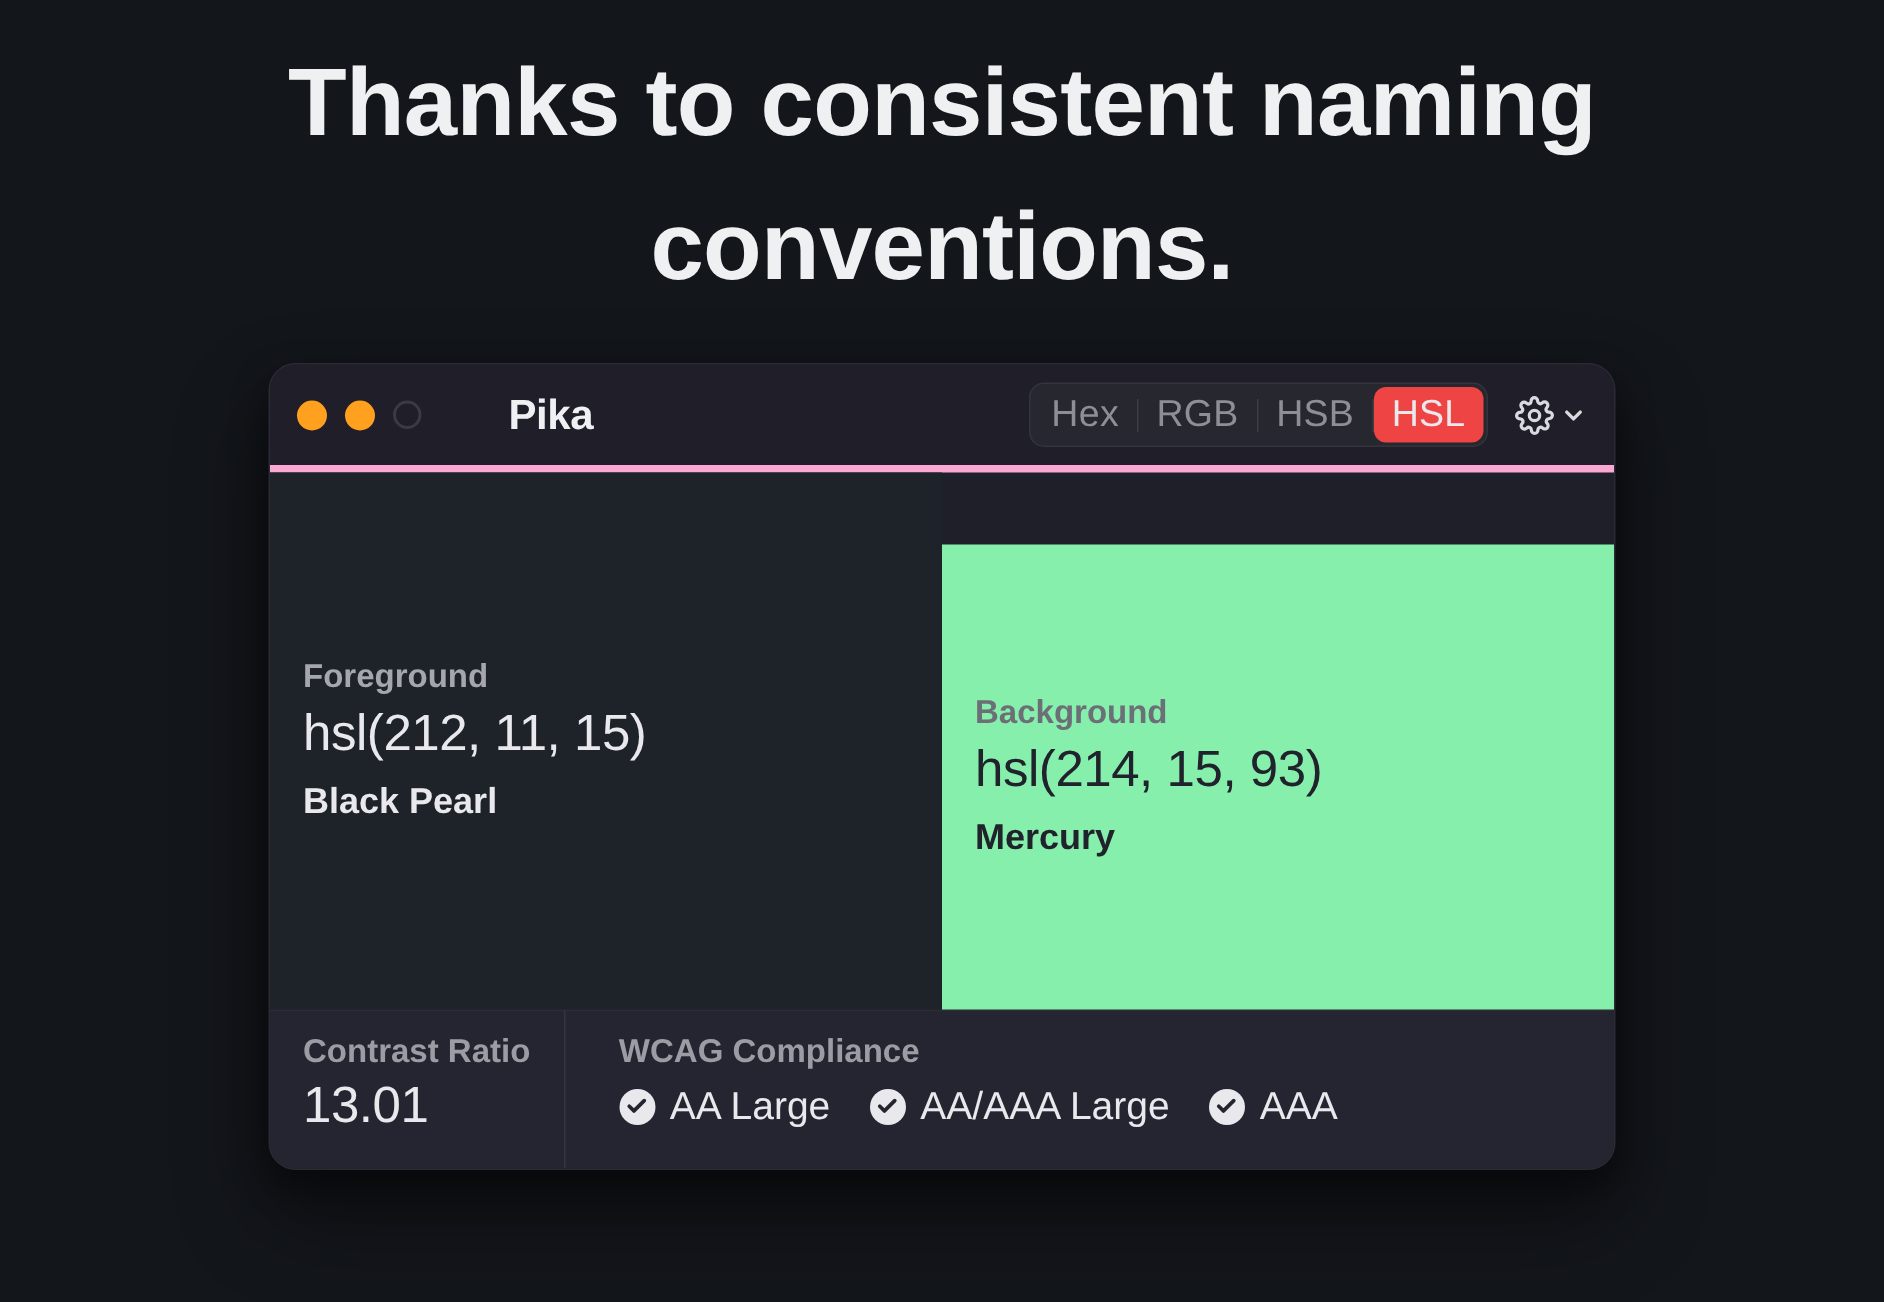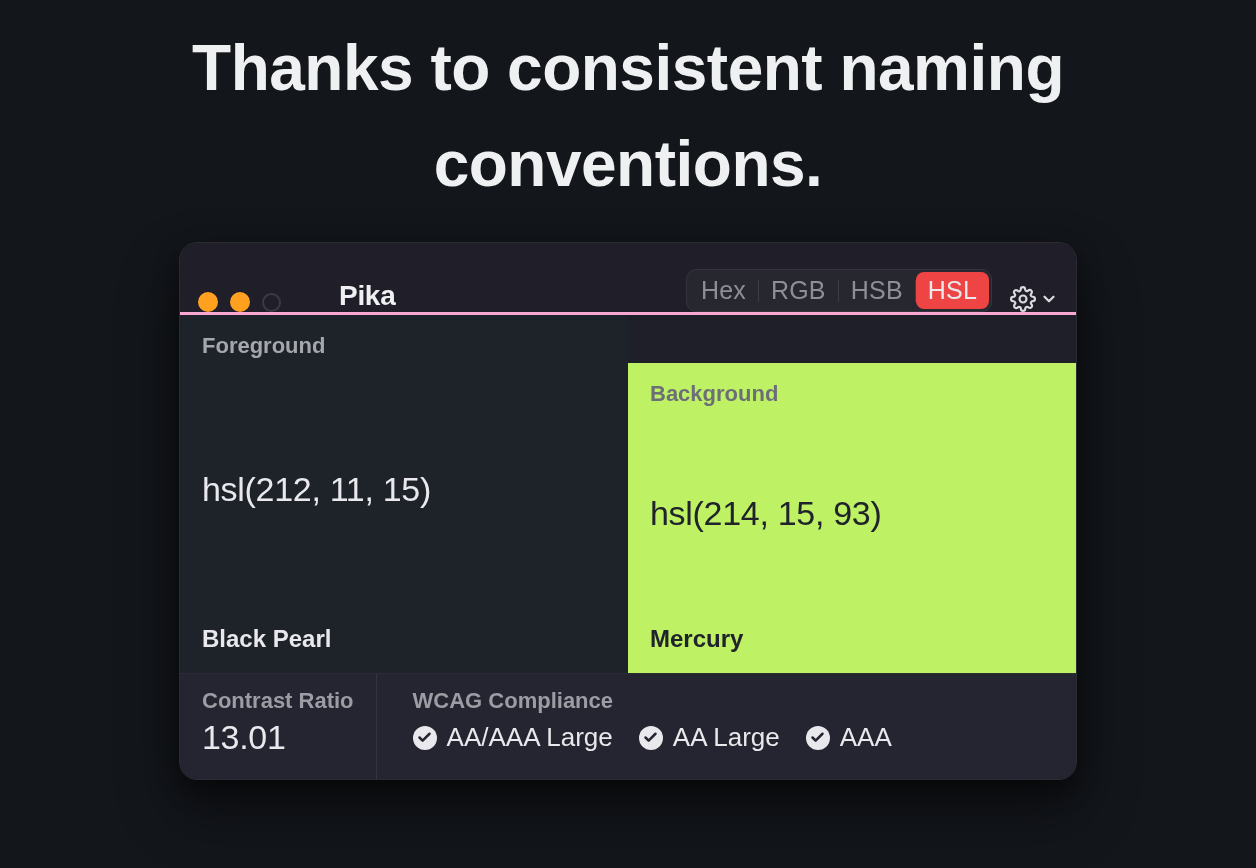--- a/index.html
+++ b/index.html
@@ -24,25 +24,25 @@
     width: 898px;
     margin: 0 auto;
     border-radius: 18px;
     border: 1px solid #2b2b33;
     box-shadow: 0 30px 60px rgba(0,0,0,0.45), 0 10px 24px rgba(0,0,0,0.40);
     overflow: hidden;
     background: #1f1f29;
   }
   .titlebar {
     display: flex;
-    align-items: flex-end;
+    align-items: center;
     height: 72px;
     padding: 0 18px;
     background: #1f1e29;
-    border-bottom: 3px solid #f9a8d4;
+    border-bottom: 5px solid #f9a8d4;
   }
   .lights { display: flex; align-items: center; gap: 12px; }
   .light {
     width: 20px; height: 20px; border-radius: 50%;
     display: inline-block;
   }
   .light.close { background: #ffa01f; }
   .light.min   { background: #ffa01f; }
   .light.max   { background: #1f1e29; border: 2px solid #3a3a44; width: 19px; height: 19px; }
   .app-title {
@@ -86,25 +86,25 @@
   .chevron-icon svg { width: 18px; height: 18px; }
   .swatches {
     display: grid;
     grid-template-columns: 1fr 1fr;
     height: 358px;
   }
   .swatch {
     position: relative;
     display: flex;
     flex-direction: column;
-    justify-content: space-between;
+    justify-content: center;
     padding: 18px 22px 20px 22px;
   }
   .swatch.fg { background: #1e232a; color: #e9e9ed; }
-  .swatch.bg { background: #bef264; color: #20232b; margin-top: 48px; }
+  .swatch.bg { background: #86efac; color: #20232b; margin-top: 48px; }
   .swatch-label { font-size: 22px; color: #a5a7ad; font-weight: 600; margin-bottom: 6px; }
   .swatch.bg .swatch-label { color: #6c6f77; }
   .swatch-value { font-size: 34px; font-weight: 500; letter-spacing: -0.3px; margin-bottom: 12px; }
   .swatch-name { font-size: 24px; font-weight: 700; }
   .swatch.bg .swatch-name { font-weight: 600; }
   .footer {
     display: flex;
     background: #242530;
     border-top: 1px solid #2c2c36;
   }
@@ -182,40 +182,40 @@
   </div>
 
   <div class="footer">
     <div class="ratio-cell">
       <div class="ratio-label">Contrast Ratio</div>
       <div class="ratio-value">13.01</div>
     </div>
     <div class="wcag-cell">
       <div class="wcag-label">WCAG Compliance</div>
       <div class="badge-row">
+        <div class="badge">
+          <span class="check">
+            <svg viewBox="0 0 24 24" fill="none" stroke="#242530" stroke-width="4" stroke-linecap="round" stroke-linejoin="round">
+                <polyline points="20 6 9 17 4 12"></polyline>
+              </svg>
+          </span>
+          <span>AA Large</span>
+        </div>
         <div class="badge">
           <span class="check">
             <svg viewBox="0 0 24 24" fill="none" stroke="#242530" stroke-width="4" stroke-linecap="round" stroke-linejoin="round">
                 <polyline points="20 6 9 17 4 12"></polyline>
               </svg>
           </span>
           <span>AA/AAA Large</span>
         </div>
         <div class="badge">
           <span class="check">
             <svg viewBox="0 0 24 24" fill="none" stroke="#242530" stroke-width="4" stroke-linecap="round" stroke-linejoin="round">
                 <polyline points="20 6 9 17 4 12"></polyline>
               </svg>
           </span>
-          <span>AA Large</span>
-        </div>
-        <div class="badge">
-          <span class="check">
-            <svg viewBox="0 0 24 24" fill="none" stroke="#242530" stroke-width="4" stroke-linecap="round" stroke-linejoin="round">
-                <polyline points="20 6 9 17 4 12"></polyline>
-              </svg>
-          </span>
           <span>AAA</span>
         </div>
       </div>
     </div>
   </div>
 </div>
 
 </body></html>

